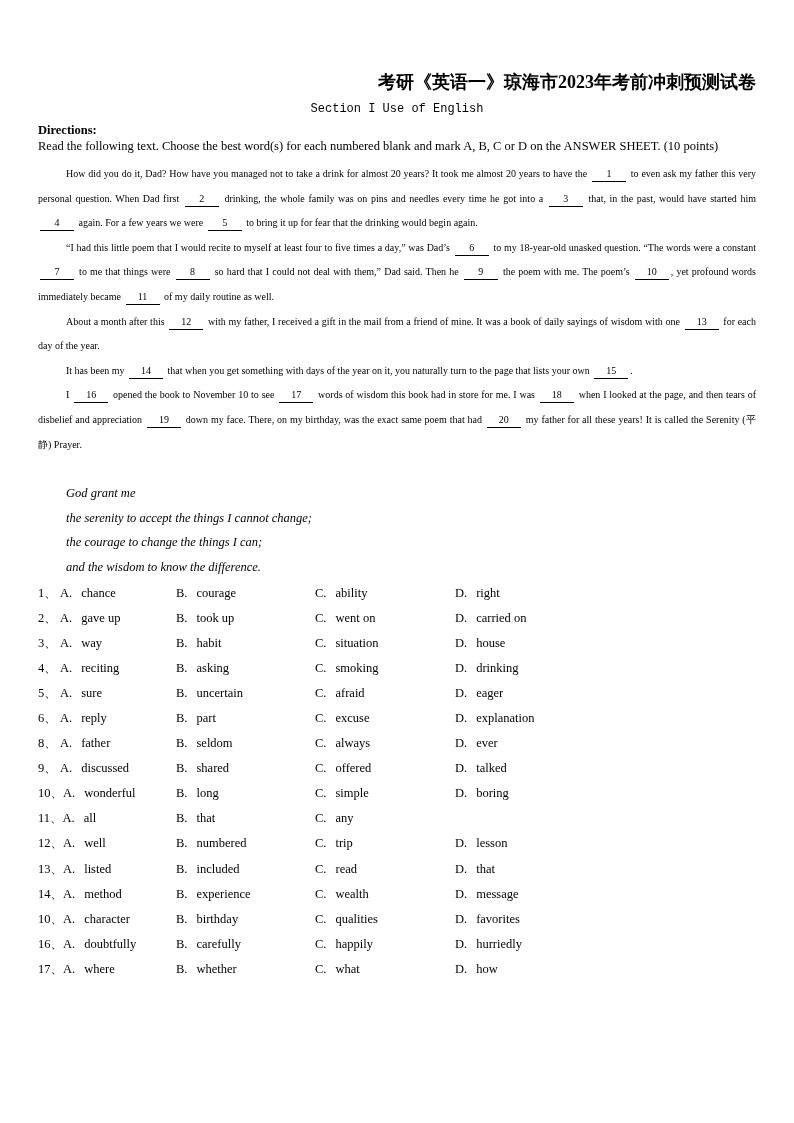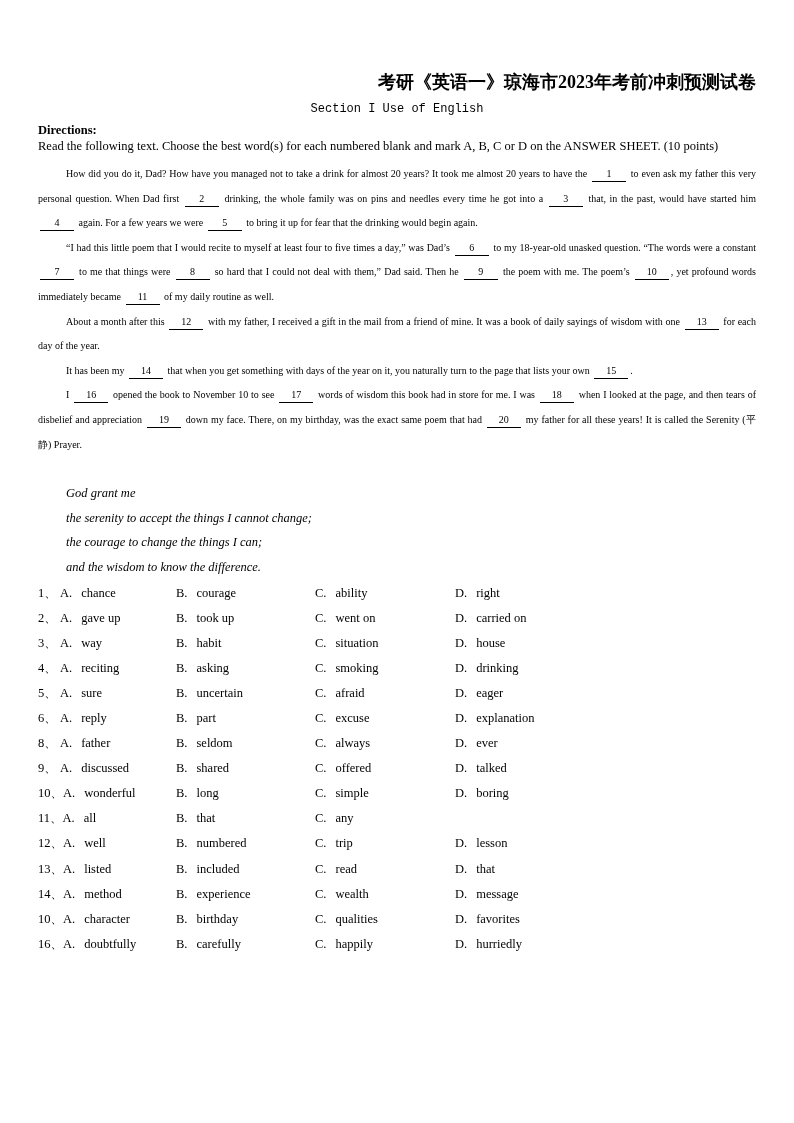--- a/index.html
+++ b/index.html
@@ -184,15 +184,21 @@
         <div class="opt-cell"><span class="opt-letter">B.</span><span class="opt-word">birthday</span></div>
         <div class="opt-cell"><span class="opt-letter">C.</span><span class="opt-word">qualities</span></div>
         <div class="opt-cell"><span class="opt-letter">D.</span><span class="opt-word">favorites</span></div>
       </div>
       <div class="opt-row">
         <div class="opt-cell"><span class="opt-num">16、</span><span class="opt-letter">A.</span><span class="opt-word">doubtfully</span></div>
         <div class="opt-cell"><span class="opt-letter">B.</span><span class="opt-word">carefully</span></div>
         <div class="opt-cell"><span class="opt-letter">C.</span><span class="opt-word">happily</span></div>
         <div class="opt-cell"><span class="opt-letter">D.</span><span class="opt-word">hurriedly</span></div>
       </div>
+      <div class="opt-row">
+        <div class="opt-cell"><span class="opt-num">17、</span><span class="opt-letter">A.</span><span class="opt-word">where</span></div>
+        <div class="opt-cell"><span class="opt-letter">B.</span><span class="opt-word">whether</span></div>
+        <div class="opt-cell"><span class="opt-letter">C.</span><span class="opt-word">what</span></div>
+        <div class="opt-cell"><span class="opt-letter">D.</span><span class="opt-word">how</span></div>
+      </div>
     </div>
 
 </div>
 
 </body></html>

